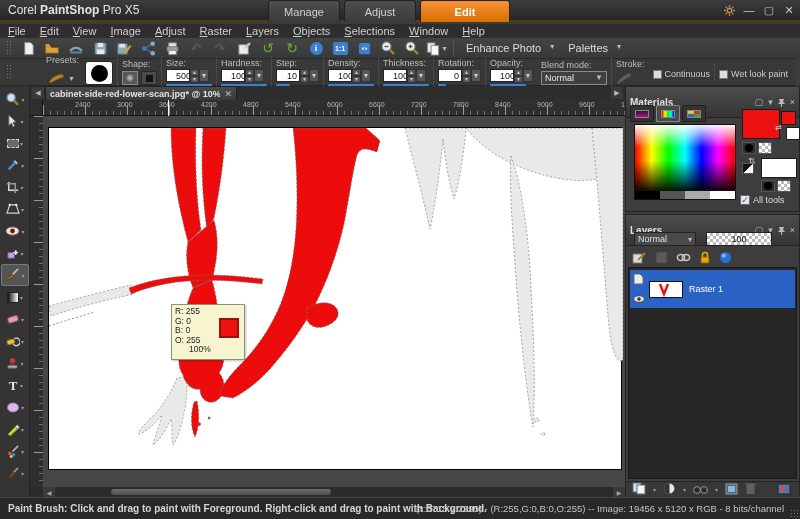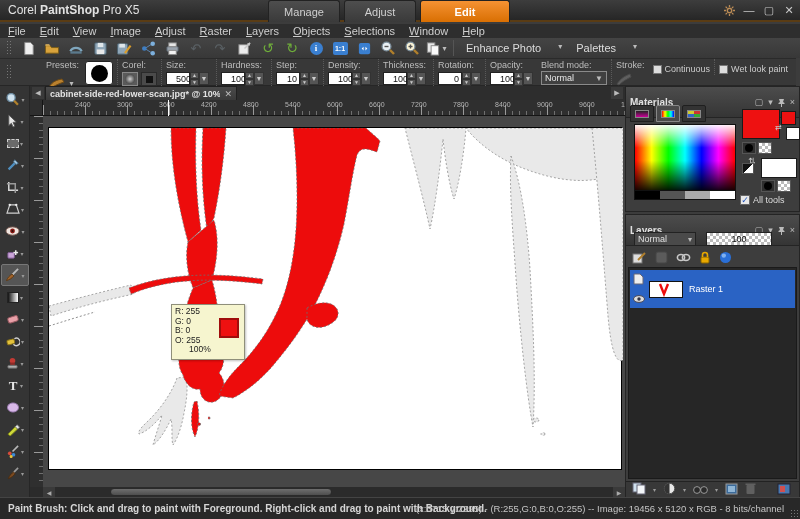--- a/index.html
+++ b/index.html
@@ -26,25 +26,25 @@
   .toolbar { left:0; top:38px; width:800px; height:20px; background:linear-gradient(#444,#383838); display:flex; align-items:center; padding-left:2px; }
   .grip { width:6px; height:16px; margin:0 4px; background-image:radial-gradient(#777 35%,transparent 40%); background-size:3px 3px; }
   .tbtn { width:24px; height:18px; display:flex; align-items:center; justify-content:center; border-radius:2px; }
   .tbtn svg { display:block; }
   .tbtn.dim { opacity:.35; }
   .glyph-green { color:#6fae3a; font-size:14px; line-height:1; }
   .glyph-dim { color:#8da0ac; font-size:13px; line-height:1; }
   .info-circ { width:13px; height:13px; border-radius:50%; background:#3a7fd0; color:#fff; font-size:9px; font-weight:bold; display:flex; align-items:center; justify-content:center; font-family:"Liberation Serif",serif; }
   .one2one { min-width:15px; height:13px; background:#3a7fd0; border-radius:2px; color:#fff; font-size:7px; font-weight:bold; display:flex; align-items:center; justify-content:center; }
   .ddarrow { font-size:8px; color:#bbb; margin-left:1px; }
-  .txtbtn { display:flex; align-items:flex-start; gap:16px; padding:2px 7px; color:#ddd; font-size:11px; }
+  .txtbtn { display:flex; align-items:flex-start; gap:8px; padding:2px 7px; color:#ddd; font-size:11px; }
   .vsep { width:1px; height:16px; background:#555; margin:0 5px; }
 
   
-  .optionsbar { left:0; top:58px; width:796px; height:28px; background:#383838; border-top:1px solid #2a2a2a; border-bottom:1px solid #262626; display:flex; align-items:flex-start; padding-left:2px; }
+  .optionsbar { left:0; top:58px; width:796px; height:28px; background:#383838; border-top:1px solid #2a2a2a; border-bottom:1px solid #262626; display:flex; align-items:center; padding-left:2px; }
   .ogroup { display:flex; flex-direction:column; justify-content:flex-start; padding:1px 4px; border-left:1px dotted #5a5a5a; }
   .ogroup.nosep { border-left:none; }
   .olabel { font-size:9px; color:#bdbdbd; height:10px; line-height:10px; white-space:nowrap; }
   .octl { display:flex; align-items:center; height:14px; margin-top:1px; }
   .spinval { width:24px; height:13px; background:#fff; color:#111; font-size:9px; text-align:right; padding:1px 2px 0 9px; border:1px solid #222; }
   .spinbtns { width:9px; height:13px; display:flex; flex-direction:column; }
   .spinbtns span { flex:1; background:#555; border:1px solid #333; color:#ccc; font-size:5px; line-height:5px; text-align:center; }
   .spindd { width:10px; height:13px; background:#555; border:1px solid #333; color:#ccc; font-size:7px; text-align:center; line-height:12px; }
   .bluebar { height:3px; background:var(--slider_blue); margin-top:1px; width:46px; border-radius:1px; }
   .preset-btn { width:30px; height:22px; display:flex; align-items:center; justify-content:center; gap:2px; margin-top:2px; }
@@ -302,21 +302,21 @@
       <svg width="18" height="12" viewBox="0 0 18 12">
           <path d="M1,10 C5,4 9,3 14,2 l2,3 C10,7 6,9 3,11 z" style="fill:#b9802e;stroke:#6e4a14"></path>
         </svg>
       <span class="ddarrow">▾</span>
     </div>
   </div>
   <div class="tip-preview">
       <i></i>
     </div>
   <div class="ogroup">
-    <div class="olabel">Corel:</div>
+    <div class="olabel">Shape:</div>
     <div class="shape-btns">
       <span class="shape-btn sel">
           <span class="blob"></span>
         </span>
       <span class="shape-btn">
           <span class="sqr"></span>
         </span>
     </div>
   </div>
 

